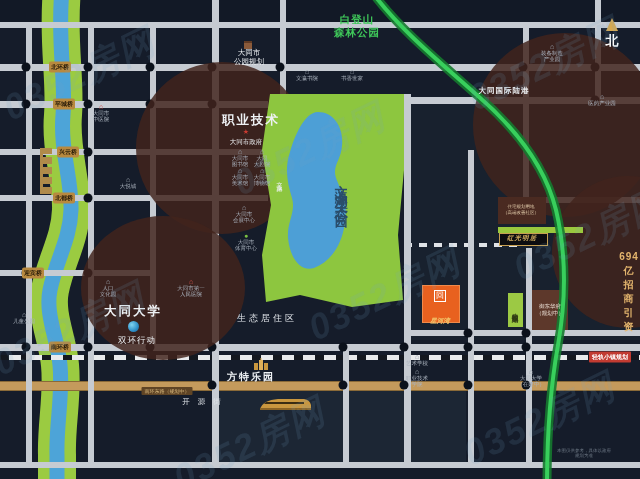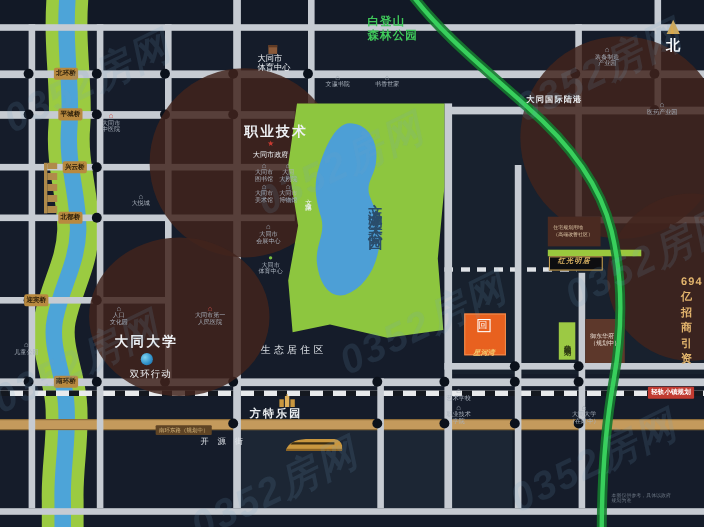--- a/index.html
+++ b/index.html
@@ -11,21 +11,21 @@
   .road-dash{position:absolute;height:4px;z-index:3;
     background:repeating-linear-gradient(90deg,#dfe2e6 0 8px,rgba(0,0,0,0) 8px 15px);}
   .rail{position:absolute;height:5px;background:#e8eaec;z-index:3;
     background-image:repeating-linear-gradient(90deg,#14181f 0 9px,rgba(0,0,0,0) 9px 21px);}
   .gold-road{position:absolute;height:8px;background:#c49a5c;z-index:3;
     border-top:1px solid #8a6a38;border-bottom:1px solid #8a6a38;}
   .dot{position:absolute;width:9px;height:9px;border-radius:50%;background:#0b111b;
        transform:translate(-50%,-50%);z-index:4;}
   .circle{position:absolute;border-radius:50%;background:#42241d;opacity:.84;z-index:5;}
   .lbl{position:absolute;transform:translate(-50%,-50%);z-index:8;color:#eef1f4;
-       white-space:pre-line;text-align:left;line-height:1.2;}
+       white-space:pre-line;text-align:center;line-height:1.2;}
   .tag{position:absolute;transform:translate(-50%,-50%);z-index:8;white-space:nowrap;}
   .bridge{position:absolute;transform:translate(-50%,-50%);z-index:8;background:#b8893f;
        color:#2a1d0a;font-size:6px;font-weight:bold;padding:1px 2px;border-radius:2px;
        white-space:nowrap;}
   .poi{position:absolute;transform:translate(-50%,-50%);z-index:8;text-align:center;}
   .poi .ic{display:block;font-size:7px;line-height:7px;color:#98a0ab;}
   .poi.red .ic{color:#cc4f4a;}
   .poi.green .ic{color:#7bc043;}
   .poi .nm{font-size:5.5px;line-height:6px;color:#aab2bd;white-space:pre-line;}
   .watermark{position:absolute;transform:translate(-50%,-50%) rotate(-26deg);z-index:10;
@@ -98,21 +98,21 @@
   </svg>
 
   <div style="position:absolute;left:40px;top:148px;width:9px;height:46px;z-index:8;
        background:repeating-linear-gradient(0deg,#b08a4a 0 7px,rgba(0,0,0,0) 7px 10px);border-left:3px solid #b08a4a;"></div>
 
   <div class="lbl" style="left:357px;top:26px;color:#3fc85a;font-size:10.5px;font-weight:bold;letter-spacing:1px;">白登山
 森林公园</div>
 
   <div style="position:absolute;left:244px;top:41px;width:8px;height:6px;background:#8a5a3a;border-top:2px solid #5f3a24;z-index:8;"></div>
   <div class="lbl" style="left:249px;top:57px;font-size:7.5px;">大同市
-体育中心</div>
+公园规划</div>
 
   <div class="lbl" style="left:251px;top:120px;font-size:12.5px;font-weight:bold;letter-spacing:2px;">职业技术</div>
 
   <div class="lbl" style="left:246px;top:132px;color:#cc3b32;font-size:7px;">★</div>
   <div class="lbl" style="left:246px;top:142px;font-size:6.5px;">大同市政府</div>
 
   <div class="lbl vtext" style="left:341px;top:192px;font-size:13px;font-weight:bold;color:#2a4d6b;letter-spacing:5px;">文瀛湖生态公园</div>
 
   <div class="lbl vtext" style="left:279px;top:180px;font-size:6px;letter-spacing:3px;">文瀛路</div>
 

